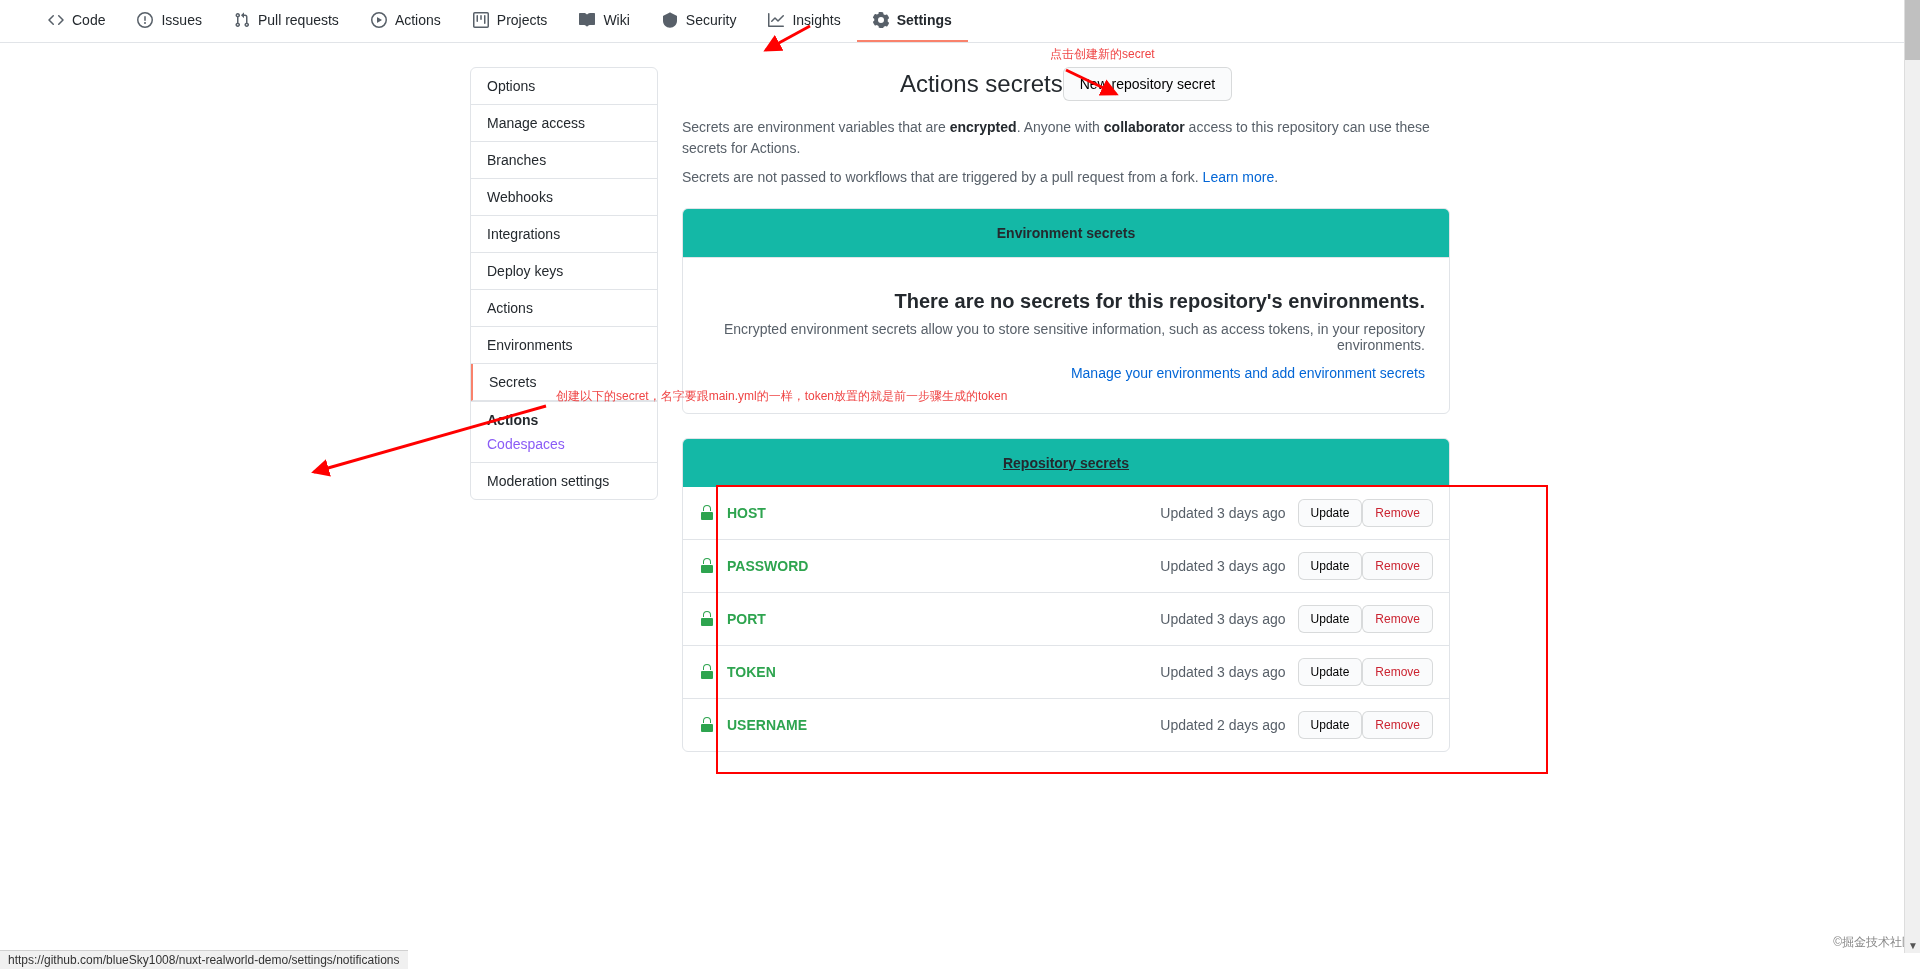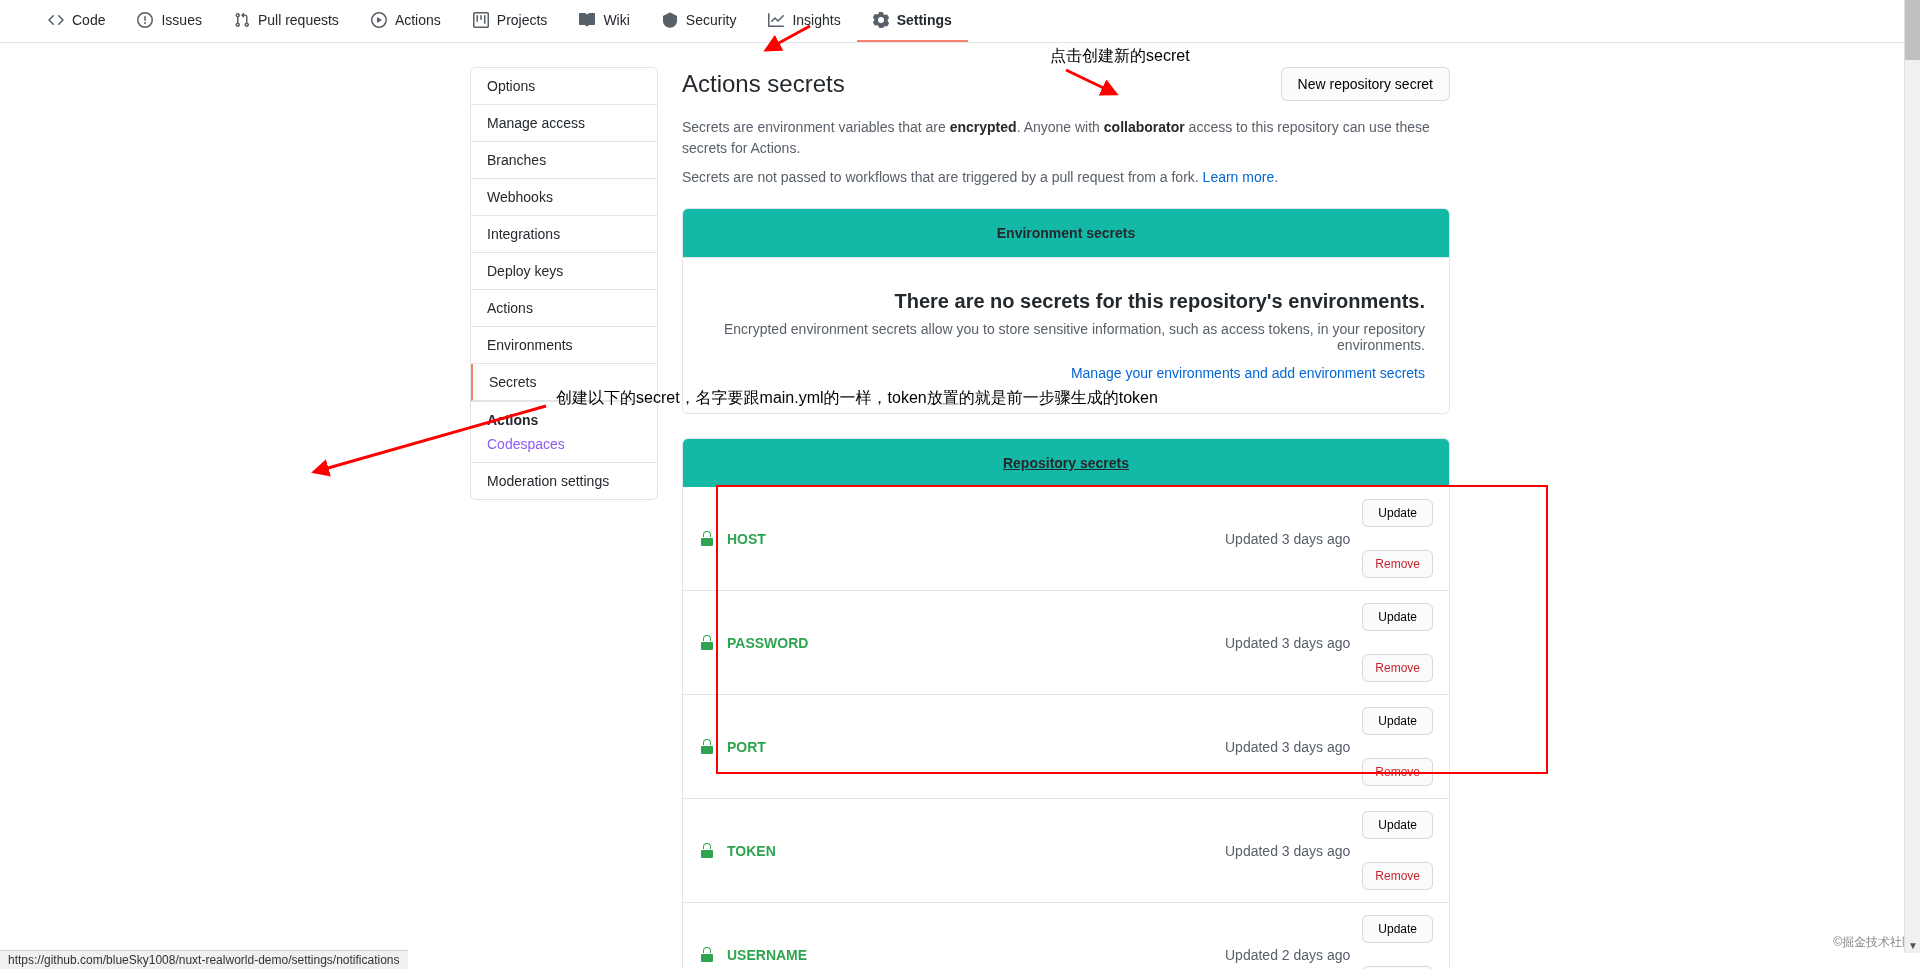--- a/index.html
+++ b/index.html
@@ -69,21 +69,21 @@
   .sidebar-link {
     display: block;
     padding: 4px 16px 10px;
     color: #8b5cf6;
     cursor: pointer;
     font-size: 14px;
   }
   .content { flex: 1; min-width: 0; }
   .hdr {
     display: flex;
-    justify-content: space-between;
+    justify-content: center;
     align-items: center;
     margin-bottom: 16px;
   }
   h2 { font-size: 24px; font-weight: 400; }
   .btn {
     display: inline-block;
     padding: 6px 16px;
     font-size: 14px;
     background: #fafbfc;
     border: 1px solid rgba(27,31,35,0.15);
@@ -119,24 +119,24 @@
   .secret-row {
     display: flex;
     align-items: center;
     padding: 12px 16px;
     border-bottom: 1px solid #e1e4e8;
     gap: 12px;
   }
   .secret-row:last-child { border-bottom: none; }
   .secret-name { font-weight: 600; flex: 0 0 auto; color:#2ea44f; }
   .secret-meta { margin-left: auto; color: #586069; font-size: 14px; }
-  .secret-actions { display: flex; gap: 23px; flex-direction: column; }
+  .secret-actions { display: flex; gap: 0; }
   .lock-icon { fill: #2ea44f; width: 16px; height: 16px; flex-shrink: 0; }
 
-  .anno { position: absolute; color: #000000; font-family: "Microsoft YaHei", sans-serif; font-size: 16px; pointer-events: none; }
+  .anno { position: absolute; color: #ef4444; font-family: "Microsoft YaHei", sans-serif; font-size: 12px; pointer-events: none; }
   .arrow { position: absolute; pointer-events: none; }
   .red-box { position: absolute; border: 2px solid #ff0000; pointer-events: none; }
 
   .status-bar {
     position: fixed;
     bottom: 0; left: 0;
     background: #f0f0f0;
     border-top: 1px solid #d0d0d0;
     padding: 2px 8px;
     font-size: 12px;

